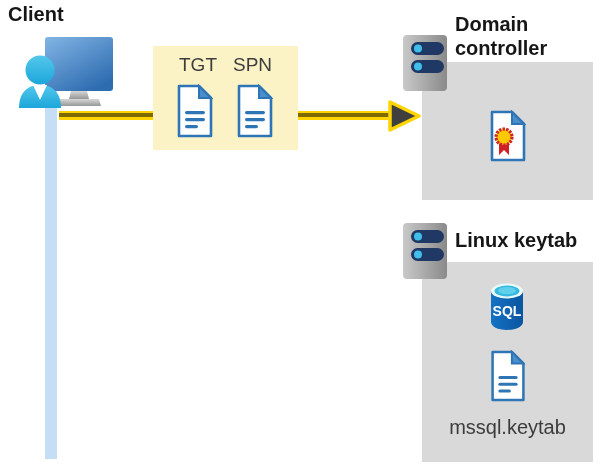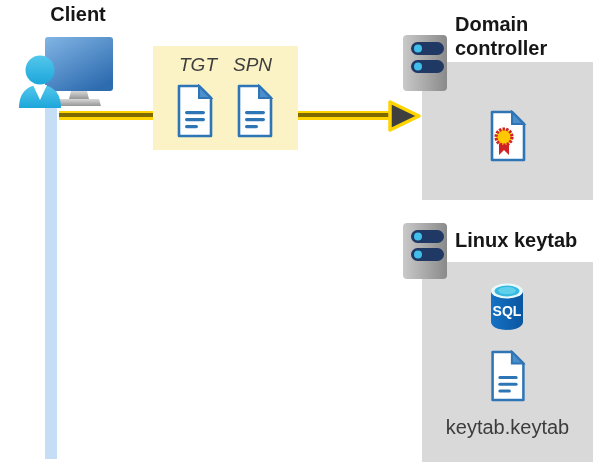--- a/index.html
+++ b/index.html
@@ -3,29 +3,29 @@
 <meta charset="utf-8">
 <style>
   html,body{margin:0;padding:0;background:#fff;}
   .canvas{
     position:relative;width:600px;height:468px;background:#ffffff;overflow:hidden;
     font-family:"Liberation Sans", sans-serif;
   }
   .abs{position:absolute;}
   .heading{font-weight:700;font-size:20px;color:#161616;line-height:24px;}
   .sublabel{font-weight:400;font-size:19px;color:#3d3d3d;}
-  .client-label{left:22px;top:2px;width:112px;text-align:center;z-index:2;}
+  .client-label{left:8px;top:2px;width:112px;text-align:left;z-index:2;}
   .client-icon{left:15px;top:33px;z-index:1;}
   .vline{left:45px;top:88px;width:12px;height:371px;background:#c5ddf5;z-index:0;}
   .arrow-shaft{
     left:59px;top:111px;width:336px;height:9px;z-index:1;
     background:linear-gradient(to bottom,#ffd400 0px,#ffd400 2.5px,#7d6b00 2.5px,#7d6b00 6.5px,#ffd400 6.5px,#ffd400 9px);
   }
   .arrow-head{left:386px;top:98px;z-index:3;}
-  .ticket-box{left:153px;top:46px;width:145px;height:104px;background:#fbf3c6;z-index:2;font-style:italic;}
+  .ticket-box{left:153px;top:46px;width:145px;height:104px;background:#fbf3c6;z-index:2;}
   .tgt-label{left:20px;top:8px;width:50px;text-align:center;}
   .spn-label{left:80px;top:8px;width:50px;text-align:left;}
   .doc-tgt{left:22px;top:38px;}
   .doc-spn{left:82px;top:38px;}
   .dc-box{left:422px;top:62px;width:171px;height:138px;background:#d9d9d9;z-index:0;}
   .dc-server-icon{left:402px;top:34px;z-index:2;}
   .dc-label{left:455px;top:12px;width:145px;z-index:2;}
   .cert-icon{left:488px;top:110px;z-index:1;}
   .linux-box{left:422px;top:262px;width:171px;height:200px;background:#d9d9d9;z-index:0;}
   .linux-server-icon{left:402px;top:222px;z-index:2;}
@@ -131,15 +131,15 @@
     <ellipse cx="19" cy="8.6" rx="9" ry="3.6" fill="#5fd0ec"></ellipse>
     <text x="19" y="34" text-anchor="middle" font-family="Liberation Sans, sans-serif" font-size="14" font-weight="700" fill="#ffffff">SQL</text>
   </svg>
   <svg class="abs keytab-doc" width="40" height="52" viewBox="0 0 40 54">
     <path d="M4 2 H24 L36 14 V52 H4 Z" fill="#ffffff" stroke="#2e75b6" stroke-width="2.6" stroke-linejoin="round"></path>
     <path d="M24 2 V14 H36 Z" fill="#4a8fcb" stroke="#2e75b6" stroke-width="2"></path>
     <rect x="10" y="27" width="20" height="3.2" rx="1.6" fill="#2e75b6"></rect>
     <rect x="10" y="34" width="20" height="3.2" rx="1.6" fill="#2e75b6"></rect>
     <rect x="10" y="41" width="13" height="3.2" rx="1.6" fill="#2e75b6"></rect>
   </svg>
-  <div class="abs keytab-label">keytab.keytab</div>
+  <div class="abs keytab-label">mssql.keytab</div>
 
 </div>
 
 </body></html>

